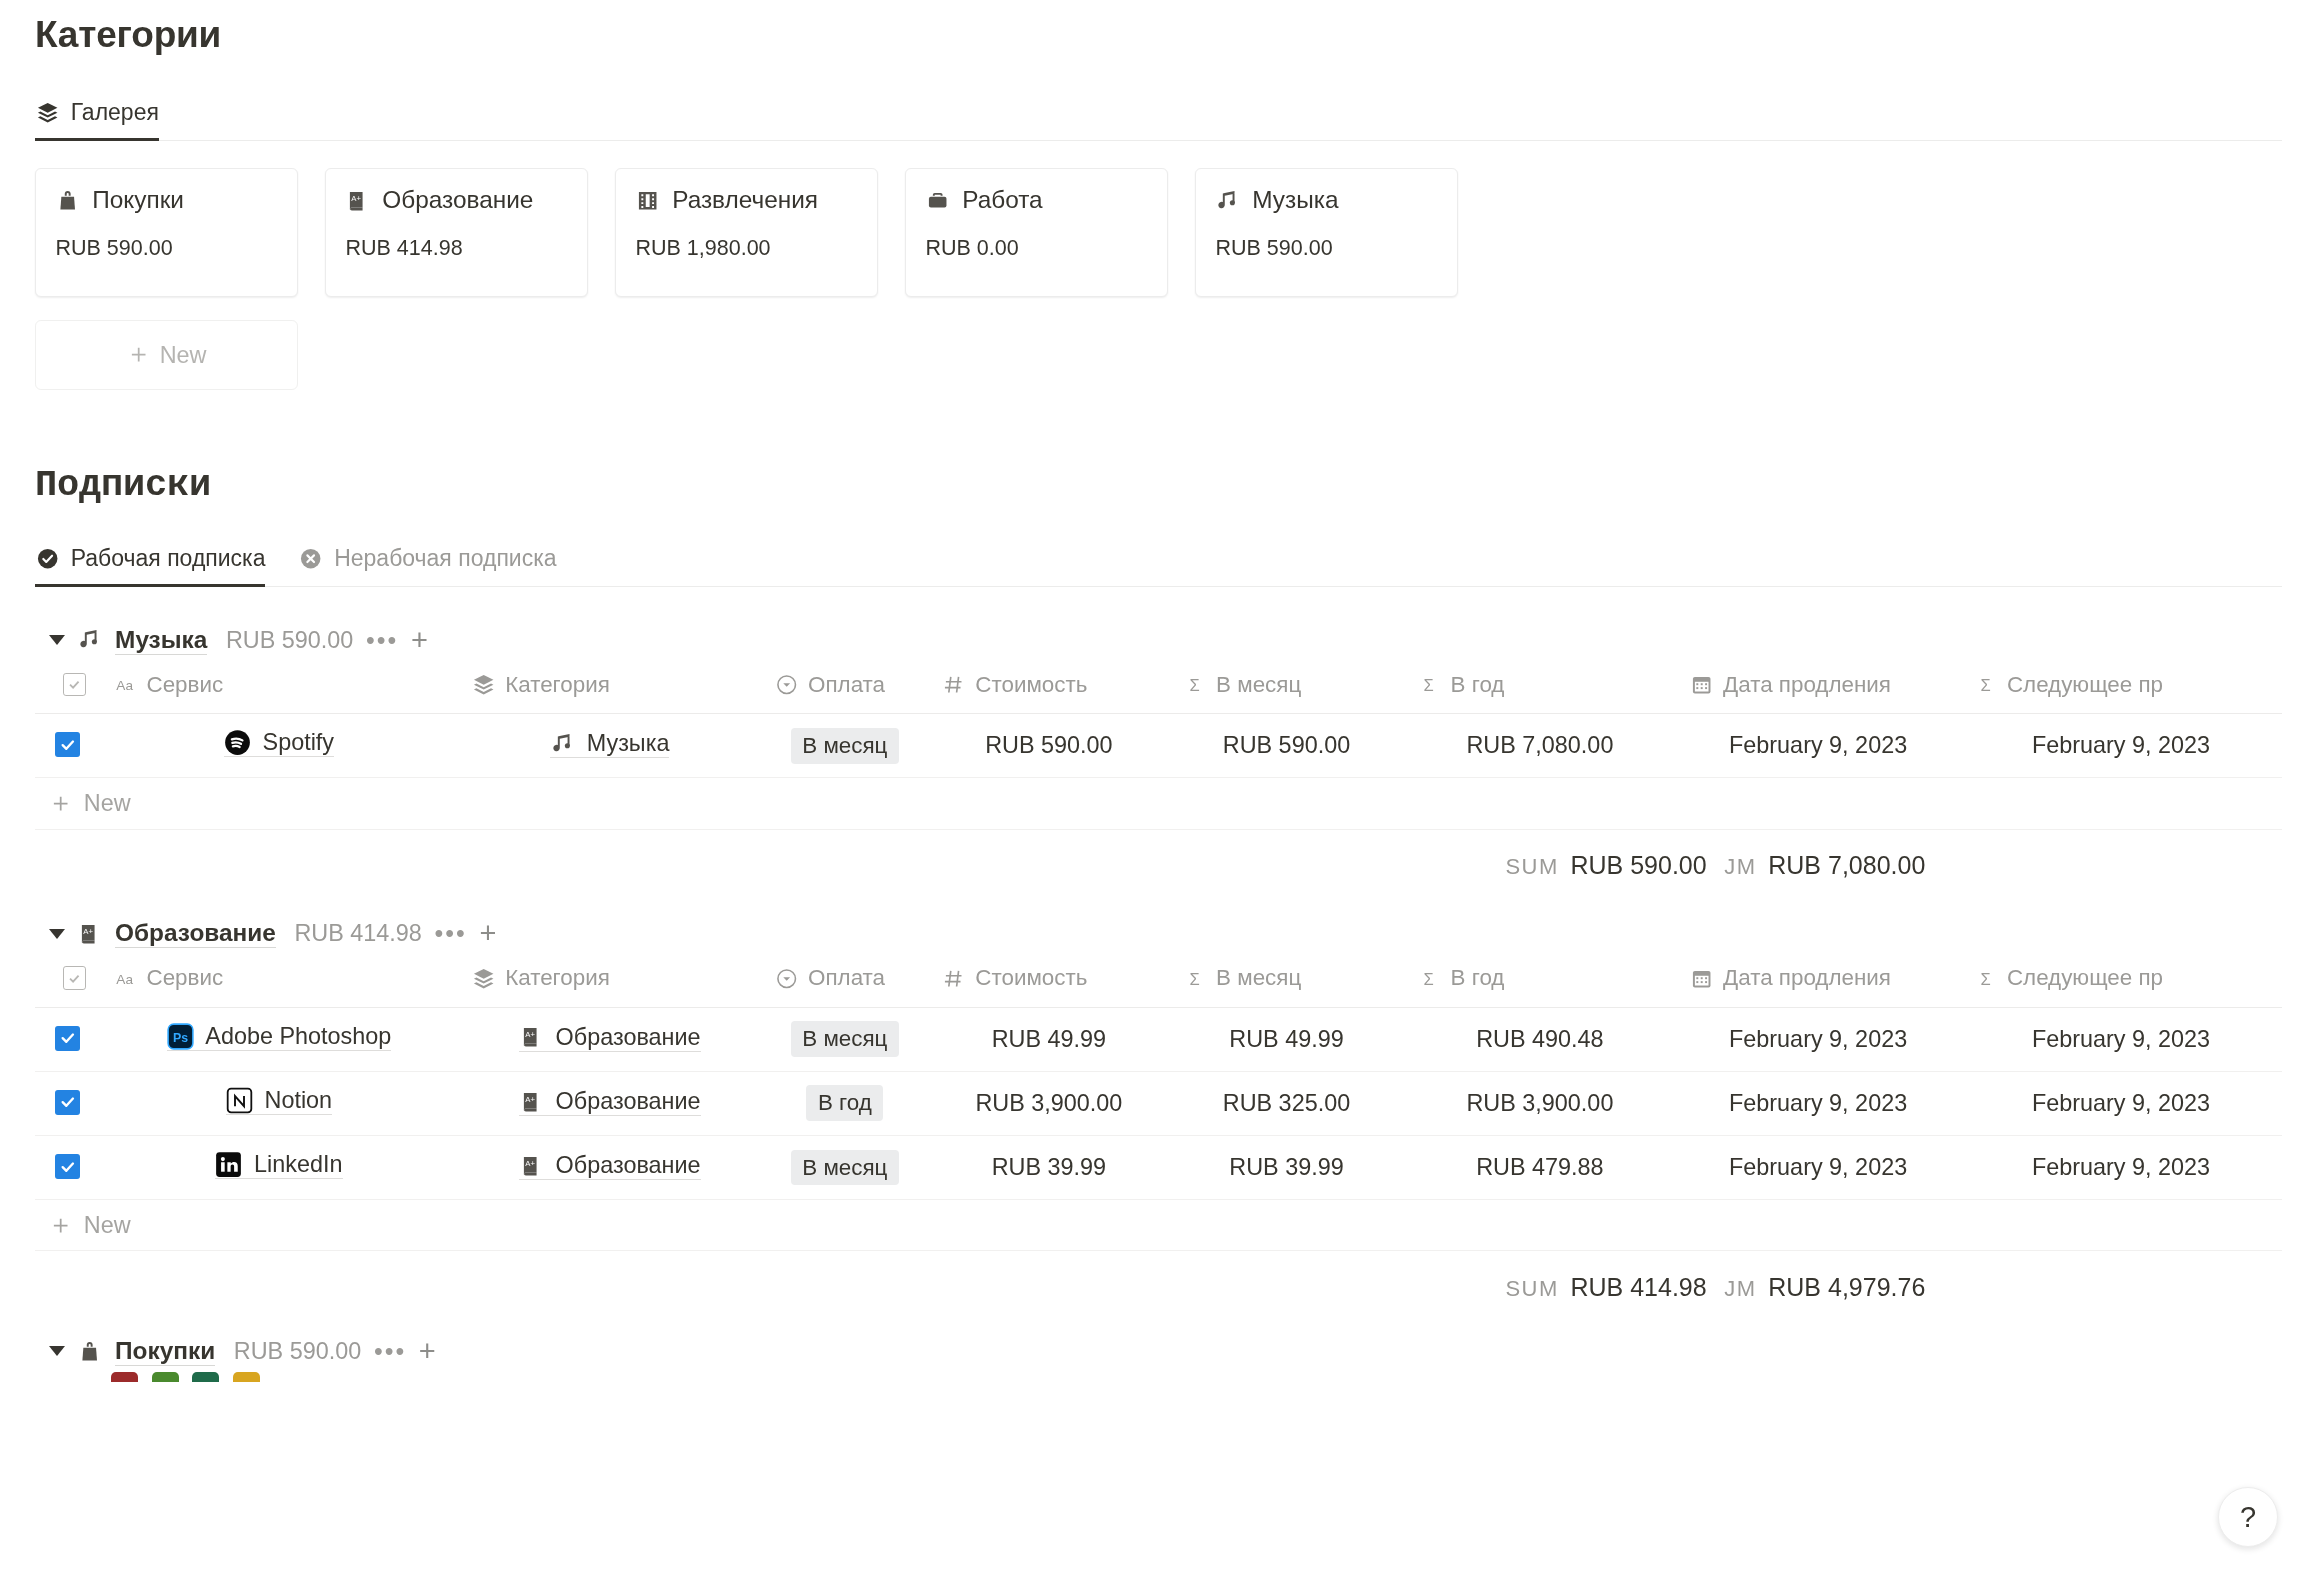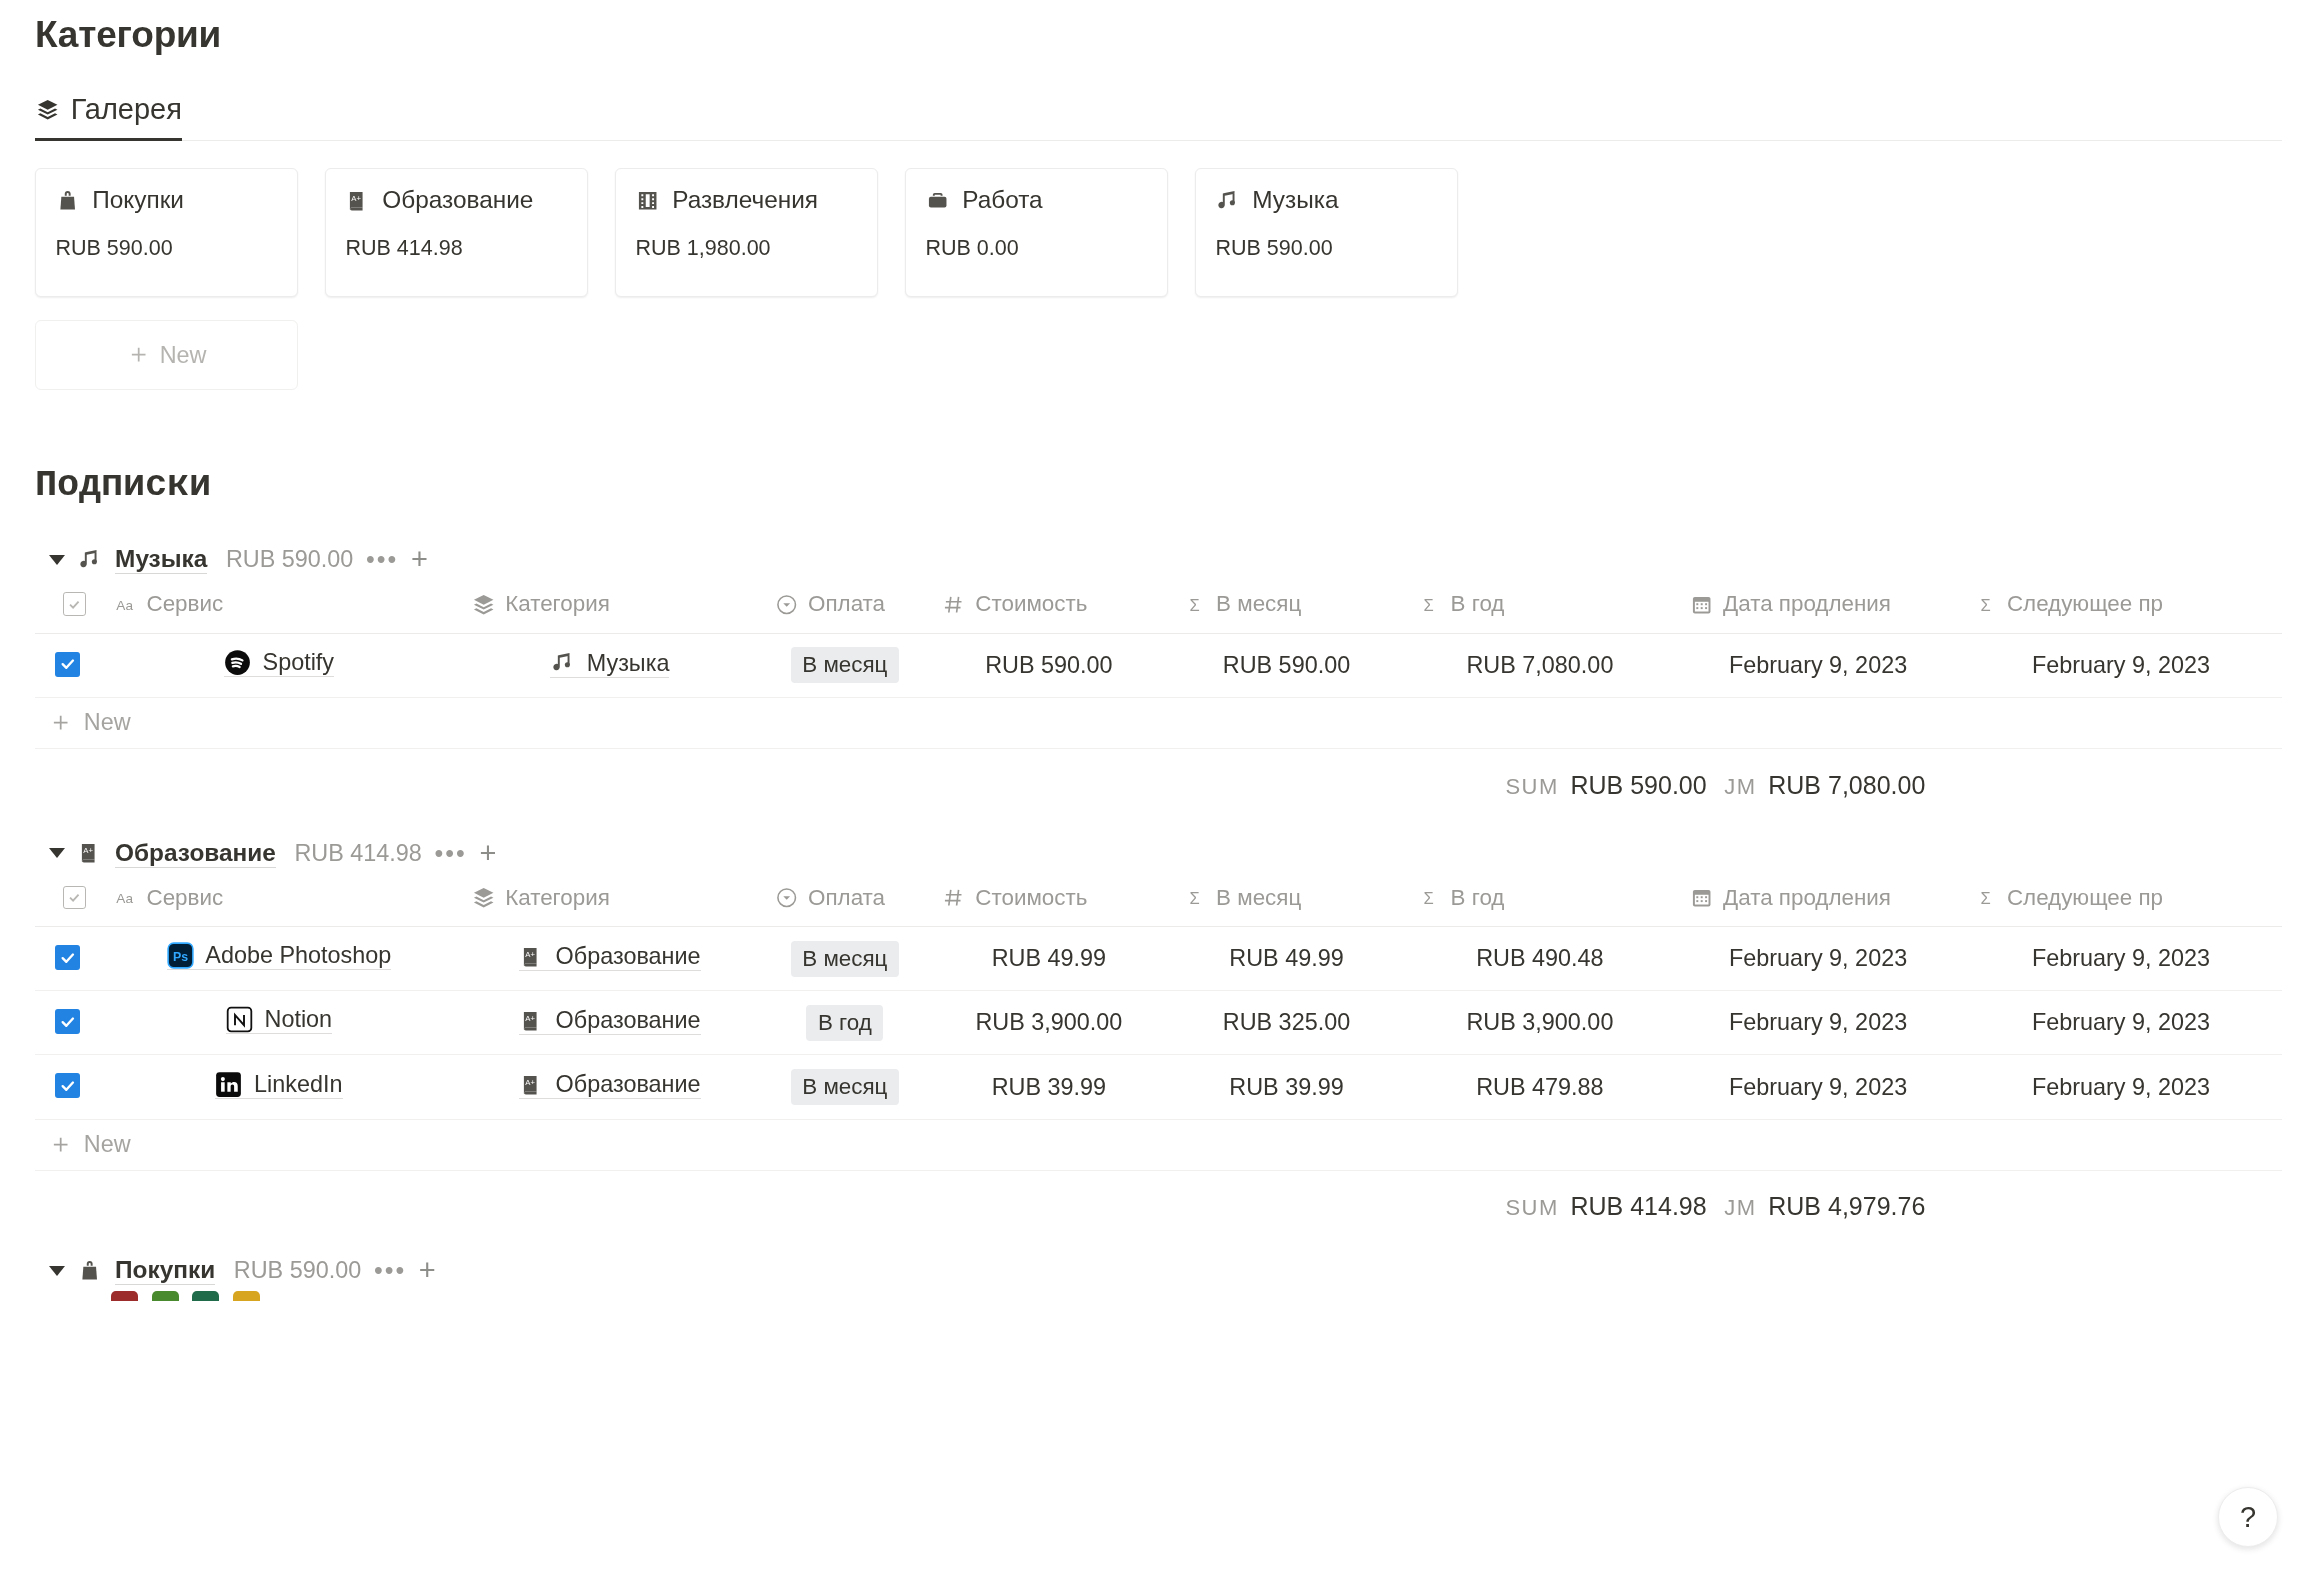--- a/index.html
+++ b/index.html
@@ -20,21 +20,21 @@
   .h1.subs { padding-top: 0; font-family: Liberation Mono, monospace; }
 
   
   .tabbar {
     display: flex; align-items: flex-end; gap: 25px;
     border-bottom: 1.5px solid #ececeb;
     margin-top: 25px; height: 60px;
   }
   .tab {
     display: flex; align-items: center; gap: 10.7px;
-    font-size: 29px; color: #37352f; padding-bottom: 13.7px;
+    font-size: 23px; color: #37352f; padding-bottom: 13.7px;
     position: relative; cursor: pointer;
   }
   .tab.active::after {
     content: ""; position: absolute; left: 0; right: 0; bottom: -1.5px;
     height: 2.9px; background: #37352f;
   }
   .tab.muted { color: #9b9a97; }
 
   
   .cards { display: flex; gap: 27px; margin-top: 27px; }
@@ -255,20 +255,40 @@
       <svg viewBox="0 0 24 24" width="23.4" height="23.4" fill="none" stroke="#b5b4b1" stroke-width="1.8">
         <path d="M12 5v14M5 12h14"></path>
       </svg>
     </span>
     <span>New</span>
   </div>
 
   <div class="subs-wrap">
     <div class="h1 subs">Подписки</div>
 
+    <div class="tabbar subs">
+      <div class="tab active">
+        <span class="ico ico-24">
+          <svg viewBox="0 0 24 24" width="23.4" height="23.4">
+            <circle cx="12" cy="12" r="10" fill="#37352f"></circle>
+            <path d="M7.5 12.3l3 3 6-6.4" fill="none" stroke="#fff" stroke-width="2.2" stroke-linecap="round" stroke-linejoin="round"></path>
+          </svg>
+        </span>
+        <span>Рабочая подписка</span>
+      </div>
+      <div class="tab muted">
+        <span class="ico ico-24">
+          <svg viewBox="0 0 24 24" width="23.4" height="23.4">
+            <circle cx="12" cy="12" r="10" fill="#9b9a97"></circle>
+            <path d="M8.6 8.6l6.8 6.8M15.4 8.6l-6.8 6.8" fill="none" stroke="#fff" stroke-width="2.2" stroke-linecap="round"></path>
+          </svg>
+        </span>
+        <span>Нерабочая подписка</span>
+      </div>
+    </div>
 
     <div class="group">
       <div class="group-head">
         <span class="caret"></span>
         <span class="ico ico-24">
           <svg viewBox="0 0 24 24" width="23.4" height="23.4" fill="#55534e">
             <path d="M9 4l10-2v3L9 7v9.2A3.3 3.3 0 1 1 7 13.4V4.6L9 4z"></path>
             <circle cx="16.8" cy="14.2" r="2.6"></circle>
               <path d="M19 5v9.2h-2V5h2z"></path>
           </svg>

